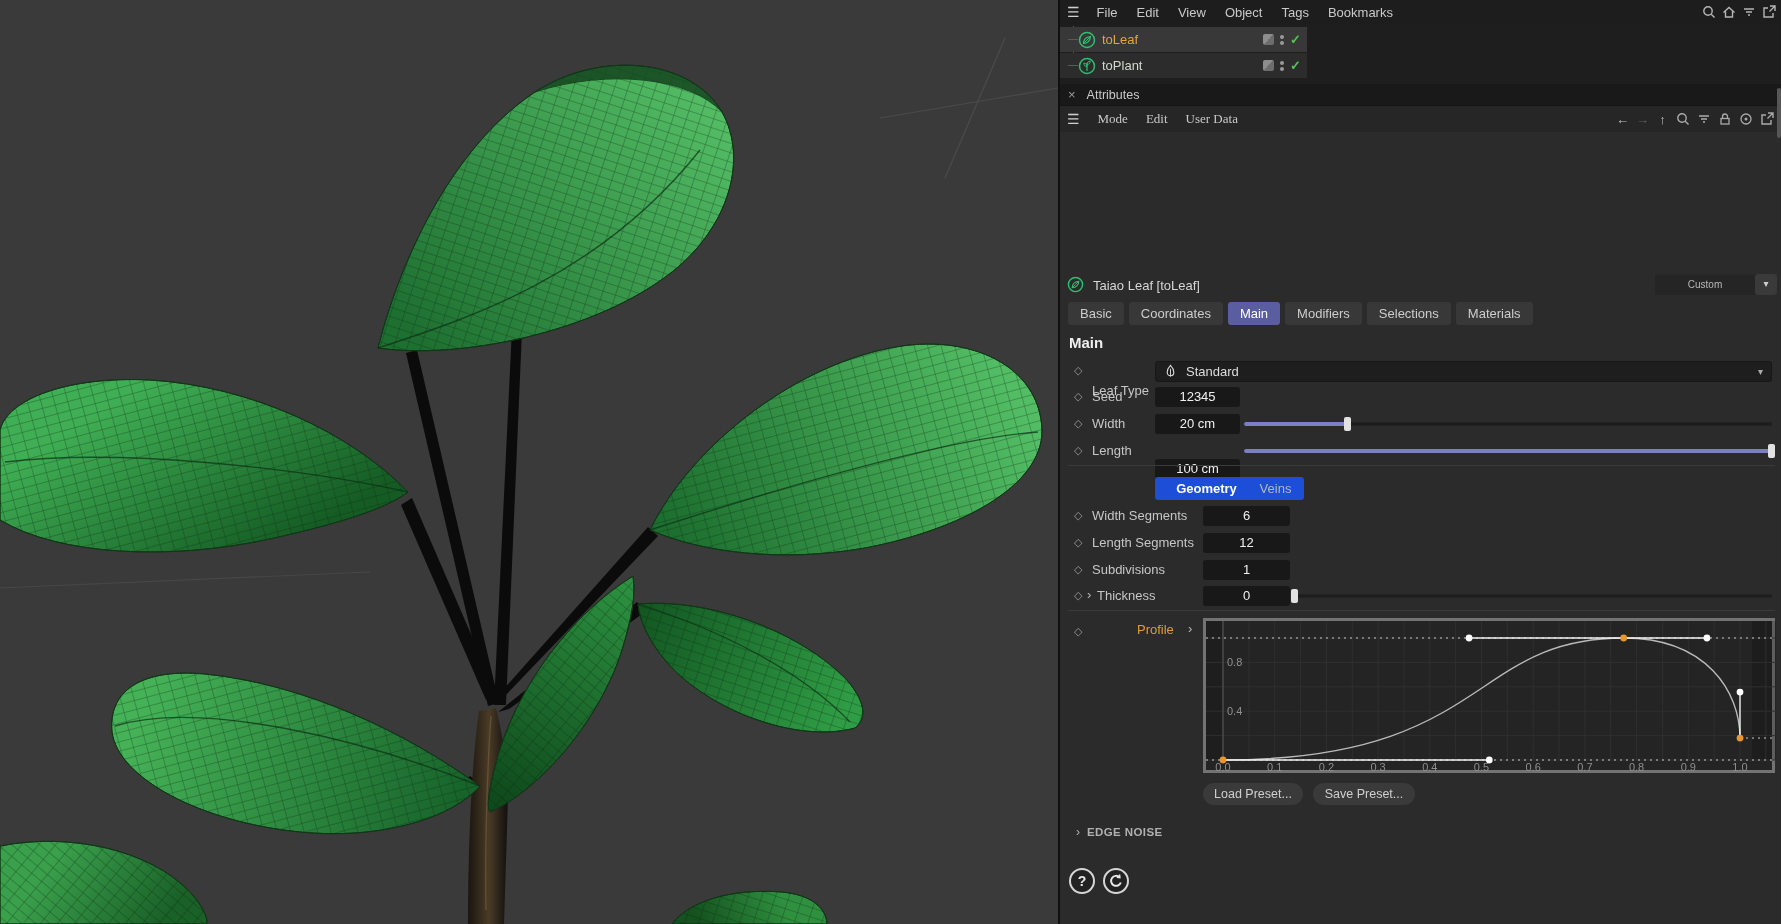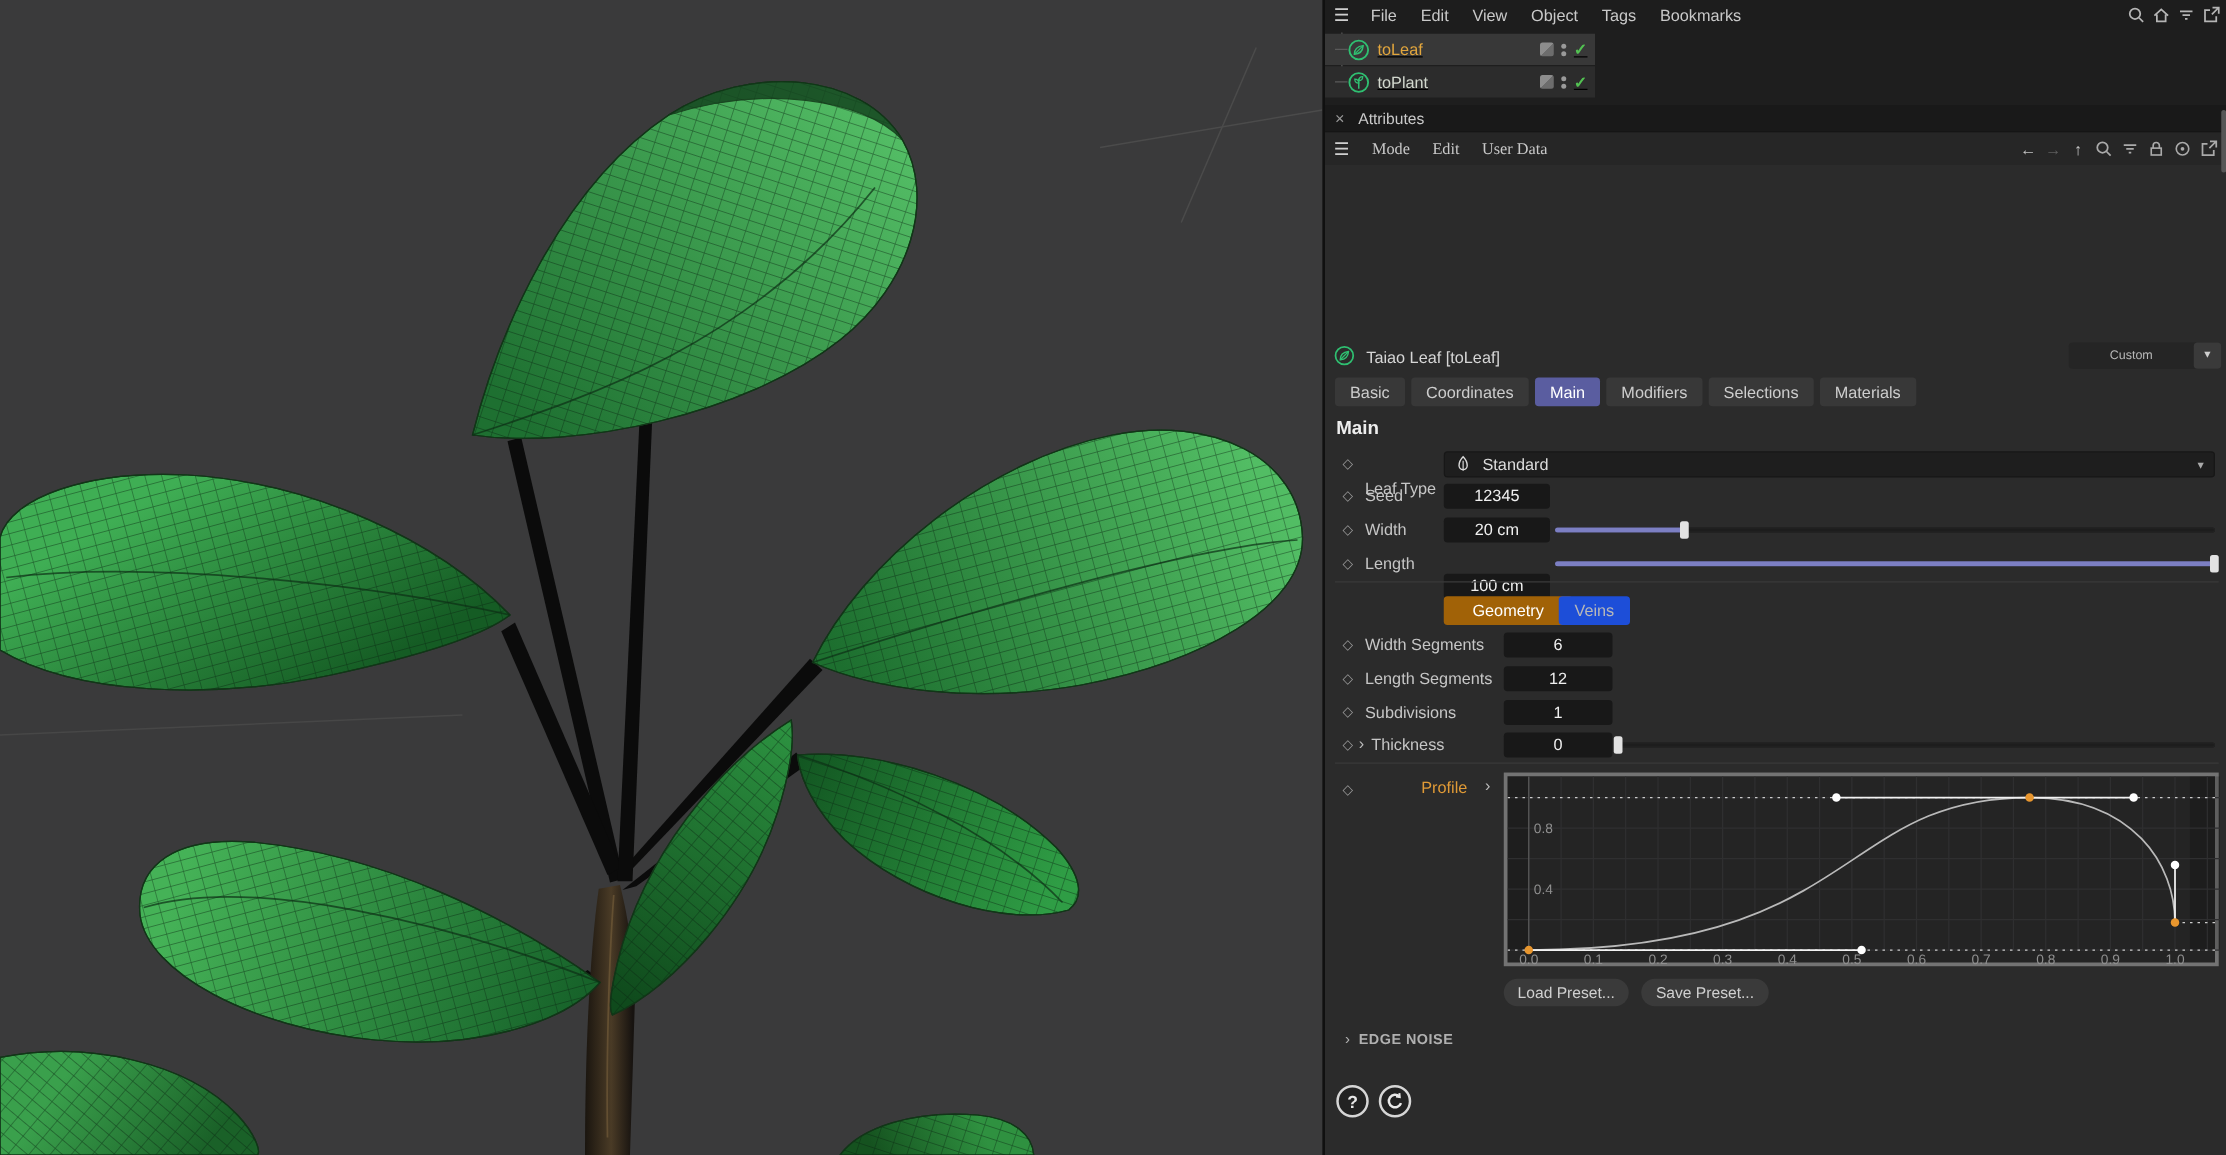--- a/index.html
+++ b/index.html
@@ -10,21 +10,21 @@
   
   #panel { position:absolute; left:1058px; top:0; width:723px; height:924px; background:#2b2b2b; border-left:2px solid #101010; }
   #menubar { position:absolute; left:0; top:0; width:723px; height:24px; background:#1d1d1d; display:flex; align-items:center; }
   #menubar .ham { margin-left:7px; color:#cfcfcf; font-size:14px; }
   #menubar .items { display:flex; margin-left:17px; gap:19px; }
   #menubar .items span { color:#c9c9c9; font-size:13px; cursor:default; }
   #menubar .mb-icons { position:absolute; right:6px; top:4px; display:flex; gap:4px; }
   .icon16 { width:16px; height:16px; display:inline-block; }
   
   #objmgr { position:absolute; left:0; top:24px; width:723px; height:60px; background:#1e1e1e; }
-  .om-row { position:absolute; left:0; width:216px; height:25px; display:flex; align-items:center;text-decoration:underline; }
+  .om-row { position:absolute; left:0; width:247px; height:25px; display:flex; align-items:center; }
   .om-row .tree { width:10px; height:1px; background:#5a5a5a; margin-left:8px; }
   .om-name { font-size:13px; margin-left:6px; flex:1; }
   .om-chip { width:11px; height:11px; border-radius:2px; background:linear-gradient(135deg,#8d8d8d 50%,#6d6d6d 50%); margin-right:6px; }
   .om-dots { display:flex; flex-direction:column; gap:2px; margin-right:6px; }
   .om-dots i { width:4px; height:4px; border-radius:50%; background:#9a9a9a; }
   .om-check { color:#52c152; font-size:13px; font-weight:bold; margin-right:6px; }
   #om-treeline { position:absolute; left:13px; top:2px; width:1px; height:36px; background:#5a5a5a; }
   
   #attrbar { position:absolute; left:0; top:84px; width:723px; height:22px; background:#191919; border-bottom:1px solid #141414; display:flex; align-items:center; }
   #attrbar .close { color:#999; font-size:13px; margin-left:8px; }
@@ -56,21 +56,21 @@
   .in2 { left:143px; width:87px; }
   .dropdown { position:absolute; left:95px; width:617px; height:21px; background:#1e1e1e; border:1px solid #171717; border-radius:3px; display:flex; align-items:center; }
   .dropdown .dd-val { font-size:13px; color:#dddddd; margin-left:8px; }
   .dropdown .dd-arr { position:absolute; right:8px; color:#aaaaaa; font-size:10px; }
   .slider { position:absolute; height:20px; }
   .sl-track { position:absolute; left:0; right:0; top:8px; height:4px; background:#1d1d1d; border-radius:2px; box-shadow:0 0 0 1px #222 inset; }
   .sl-fill { position:absolute; left:0; top:8px; height:4px; background:#7c7fc3; border-radius:2px; width:0; }
   .sl-handle { position:absolute; top:3px; width:7px; height:14px; background:#e2e2e2; border-radius:2px; }
   .sep { position:absolute; left:8px; width:707px; height:1px; background:#3a3a3a; }
   .subtab { position:absolute; top:345px; height:23px; line-height:23px; text-align:center; font-size:13px; border-radius:3px; }
-  #st-geo { left:95px; width:103px; background:#a16207; color:#ffffff; }
+  #st-geo { left:95px; width:103px; background:#1d4ed8; color:#ffffff;font-weight:bold; }
   #st-veins { left:187px; width:57px; background:#1d4ed8; color:#b8b8b8; }
   .chev { position:absolute; color:#bbbbbb; font-size:13px; }
   #profile-label { position:absolute; left:32px; top:490px; font-size:13px; color:#e09a36;margin-left:45px; }
   #curvebox { position:absolute; left:143px; top:486px; width:572px; height:155px; background:#242424; border:3px solid #737373; }
   .pill { position:absolute; top:651px; height:22px; line-height:22px; background:#3a3a3a; border-radius:11px; color:#cfcfcf; font-size:12.5px; text-align:center; }
   #btn-load { left:143px; width:100px; }
   #btn-save { left:253px; width:102px; }
   #edgenoise { position:absolute; left:16px; top:690px; color:#b0b0b0; }
   #edgenoise .ch { font-size:12px; margin-right:7px; color:#b0b0b0; }
   #edgenoise .tx { font-size:11.5px; font-weight:bold; letter-spacing:0.4px; }

